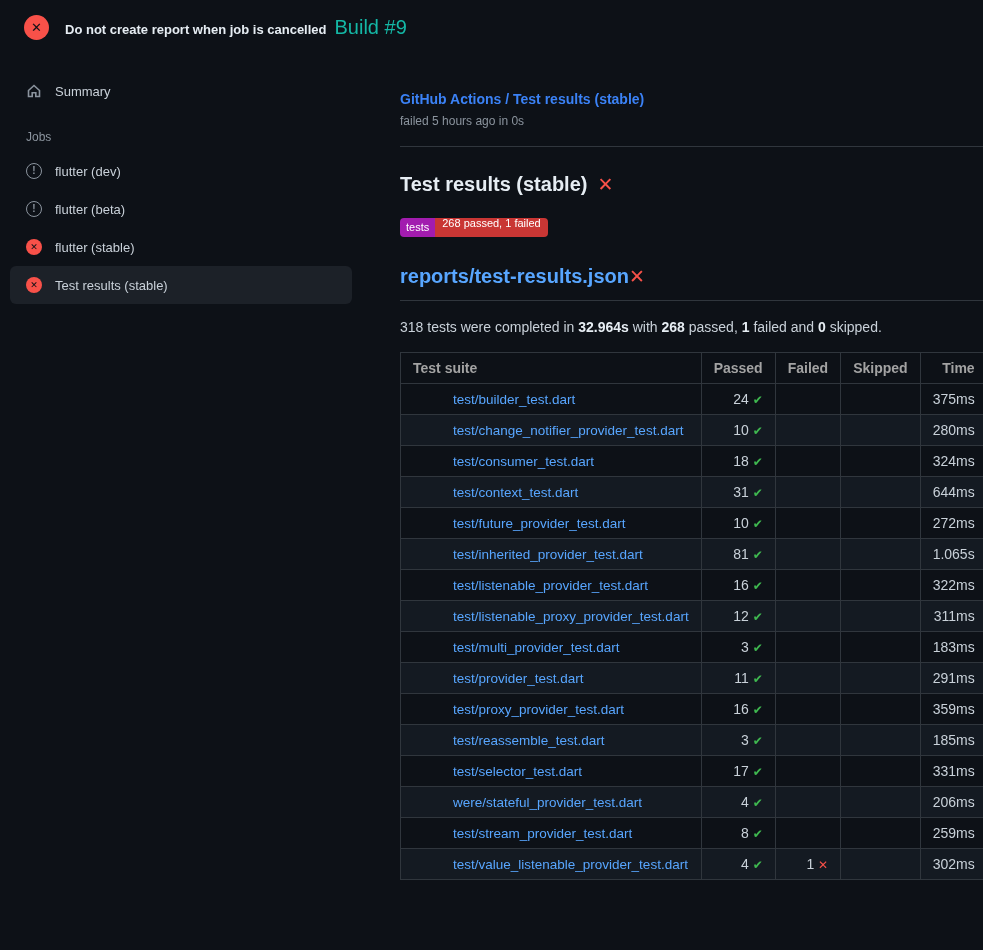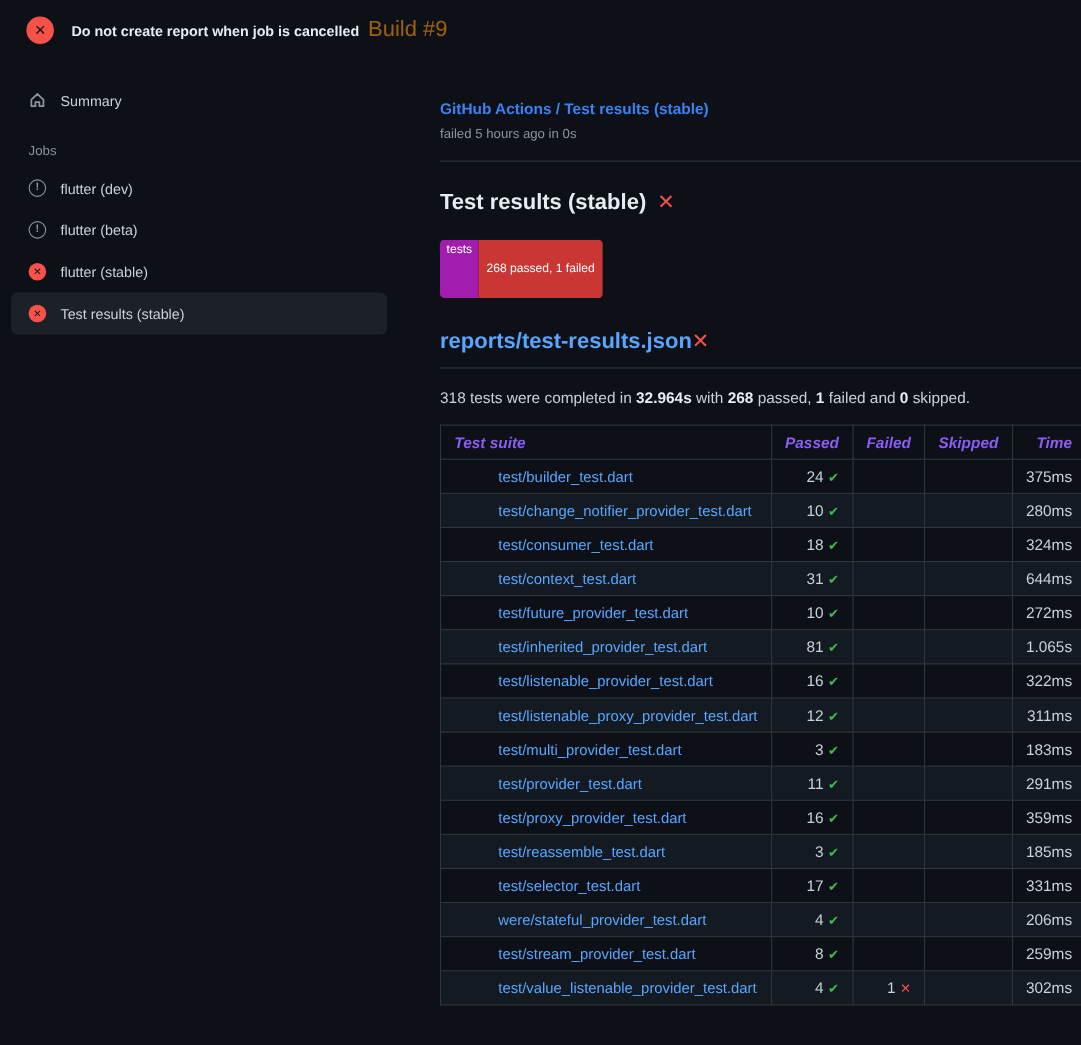--- a/index.html
+++ b/index.html
@@ -17,21 +17,21 @@
     display:flex; align-items:center; gap:16px;
     padding:15px 24px 14px 24px;
   }
   .status-circle {
     width:25px; height:25px; border-radius:50%;
     background:#f85149; color:#0d1117;
     display:flex; align-items:center; justify-content:center;
     font-weight:700; font-size:13px; flex-shrink:0;
   }
   .header-title { font-size:13px; font-weight:700; color:#e6edf3; }
-  .header-build { font-size:20px; font-weight:400; color:#a16207; margin-left:8px; }
+  .header-build { font-size:20px; font-weight:400; color:#14b8a6; margin-left:8px; }
 
   
   .layout { display:flex; align-items:flex-start; }
   .sidebar { width:400px; flex-shrink:0; padding:18px 10px 0 10px; }
   .main { flex:1; padding-top:37px; min-width:0; }
 
   
   .side-item {
     display:flex; align-items:center; gap:13px;
     padding:11px 16px; border-radius:6px;
@@ -60,38 +60,38 @@
     margin-top:26px; display:flex; align-items:center; gap:10px;
     font-size:20px; font-weight:700; color:#e6edf3;
   }
   .x-mark { color:#f85149; font-weight:700; font-size:19px; line-height:1; }
 
   .badge {
     display:inline-flex; margin-top:22px; border-radius:4px; overflow:hidden;
     font-size:11px; color:#fff; line-height:1;
   }
   .badge-label { background:#a21caf; padding:4px 6px; }
-  .badge-value { background:#c93634; padding:21px 7px; }
+  .badge-value { background:#c93634; padding:0 7px; }
 
   .report-heading {
     margin-top:28px; padding-bottom:12px; border-bottom:1px solid #30363d;
     display:flex; align-items:center; gap:0;
   }
   .report-link { color:#58a6ff; font-size:20px; font-weight:700; }
 
   .summary { margin-top:18px; font-size:14px; color:#c9d1d9; }
   .summary b { color:#e6edf3; font-weight:700; }
 
   
   table {
     border-collapse:collapse; margin-top:17px;
     font-size:14px; table-layout:fixed;
   }
   th, td { border:1px solid #30363d; padding:7px 12px; }
-  th { color:#8b5cf6; font-weight:700; text-align:left;font-style:italic; }
+  th { color:#a3a3a3; font-weight:700; text-align:left; }
   th.num, td.col-num, th.time, td.col-time { text-align:right; }
   .col-w-suite { width:271px; }
   .col-w-passed { width:68px; }
   .col-w-failed { width:67px; }
   .col-w-skipped { width:77px;margin-top:16px; }
   .col-w-time { width:69px; }
   tbody tr:nth-child(even) { background:#141a22; }
   .suite-link { color:#58a6ff; font-size:13.5px;margin-left:40px; }
   .check { color:#3fb950; font-size:12px; font-weight:700; }
   .cross { color:#f85149; font-size:12px; font-weight:700; }

